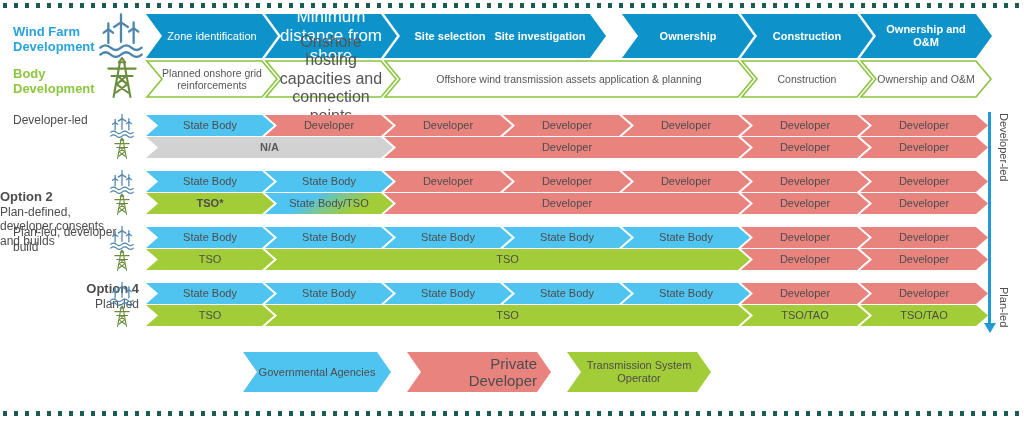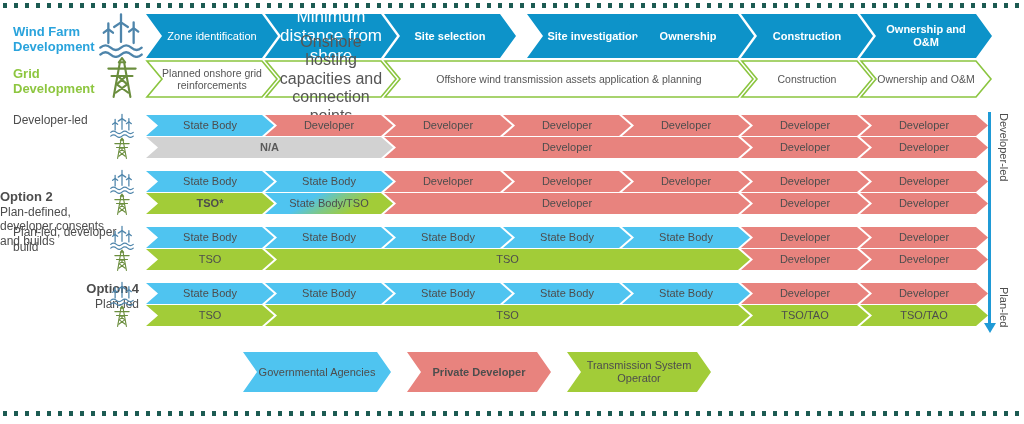--- a/index.html
+++ b/index.html
@@ -33,42 +33,42 @@
         <stop offset="0.62" stop-color="#7fc886"></stop>
         <stop offset="0.85" stop-color="#a2cc38"></stop>
       </linearGradient>
     </defs>
   </svg>
 
   <div class="dotted" style="top:3px;"></div>
   <div class="dotted" style="top:411px;"></div>
 
   <div class="side-label" style="left:13px;top:24px;width:92px;color:#29a3dc;">Wind Farm Development</div>
-  <div class="side-label" style="left:13px;top:66px;width:92px;color:#8dc63f;">Grid Development</div>
+  <div class="side-label" style="left:13px;top:66px;width:92px;color:#8dc63f;">Body Development</div>
 
   <div id="rows">
       <div class="arrow" style="left: 146px; top: 14px; width: 132px; height: 44px;">
         <svg width="132" height="44">
           <polygon points="0,0 116,0 132,22 116,44 0,44 16,22" fill="#0d93c9"></polygon>
         </svg>
         <div class="alabel" style="color:#ffffff;font-size:11px;font-weight:normal;">Zone identification</div>
       </div>
       <div class="arrow" style="left: 265px; top: 14px; width: 132px; height: 44px;">
         <svg width="132" height="44">
           <polygon points="0,0 116,0 132,22 116,44 0,44 16,22" fill="#0d93c9"></polygon>
         </svg>
         <div class="alabel" style="color:#ffffff;font-size:17px;font-weight:normal;">Minimum distance from shore</div>
       </div>
       <div class="arrow" style="left: 384px; top: 14px; width: 132px; height: 44px;">
         <svg width="132" height="44">
           <polygon points="0,0 116,0 132,22 116,44 0,44 16,22" fill="#0d93c9"></polygon>
         </svg>
         <div class="alabel" style="color:#ffffff;font-size:11px;font-weight:bold;">Site selection</div>
       </div>
-      <div class="arrow" style="left: 527px; top: 14px; width: 132px; height: 44px;">
+      <div class="arrow" style="left: 474px; top: 14px; width: 132px; height: 44px;">
         <svg width="132" height="44">
           <polygon points="0,0 116,0 132,22 116,44 0,44 16,22" fill="#0d93c9"></polygon>
         </svg>
         <div class="alabel" style="color:#ffffff;font-size:11px;font-weight:bold;">Site investigation</div>
       </div>
       <div class="arrow" style="left: 622px; top: 14px; width: 132px; height: 44px;">
         <svg width="132" height="44">
           <polygon points="0,0 116,0 132,22 116,44 0,44 16,22" fill="#0d93c9"></polygon>
         </svg>
         <div class="alabel" style="color:#ffffff;font-size:11px;font-weight:bold;">Ownership</div>
@@ -484,21 +484,21 @@
       <div class="arrow" style="left: 243px; top: 352px; width: 148px; height: 40px;">
         <svg width="148" height="40">
           <polygon points="0,0 134,0 148,20 134,40 0,40 14,20" fill="#4fc4f0"></polygon>
         </svg>
         <div class="alabel" style="color:#4d4d4d;font-size:11px;font-weight:normal;">Governmental Agencies</div>
       </div>
       <div class="arrow" style="left: 407px; top: 352px; width: 144px; height: 40px;">
         <svg width="144" height="40">
           <polygon points="0,0 130,0 144,20 130,40 0,40 14,20" fill="#e8837e"></polygon>
         </svg>
-        <div class="alabel" style="color:#4d4d4d;font-size:11px;font-weight:bold;">Private Developer</div>
+        <div class="alabel" style="color:#4d4d4d;font-size:15px;font-weight:normal;text-align:right;">Private Developer</div>
       </div>
       <div class="arrow" style="left: 567px; top: 352px; width: 144px; height: 40px;">
         <svg width="144" height="40">
           <polygon points="0,0 130,0 144,20 130,40 0,40 14,20" fill="#a2cc38"></polygon>
         </svg>
         <div class="alabel" style="color:#4d4d4d;font-size:11px;font-weight:normal;">Transmission System Operator</div>
       </div>
     </div>
 
   <div class="vaxis-line" style="left:988px;top:112px;height:212px;"></div>

